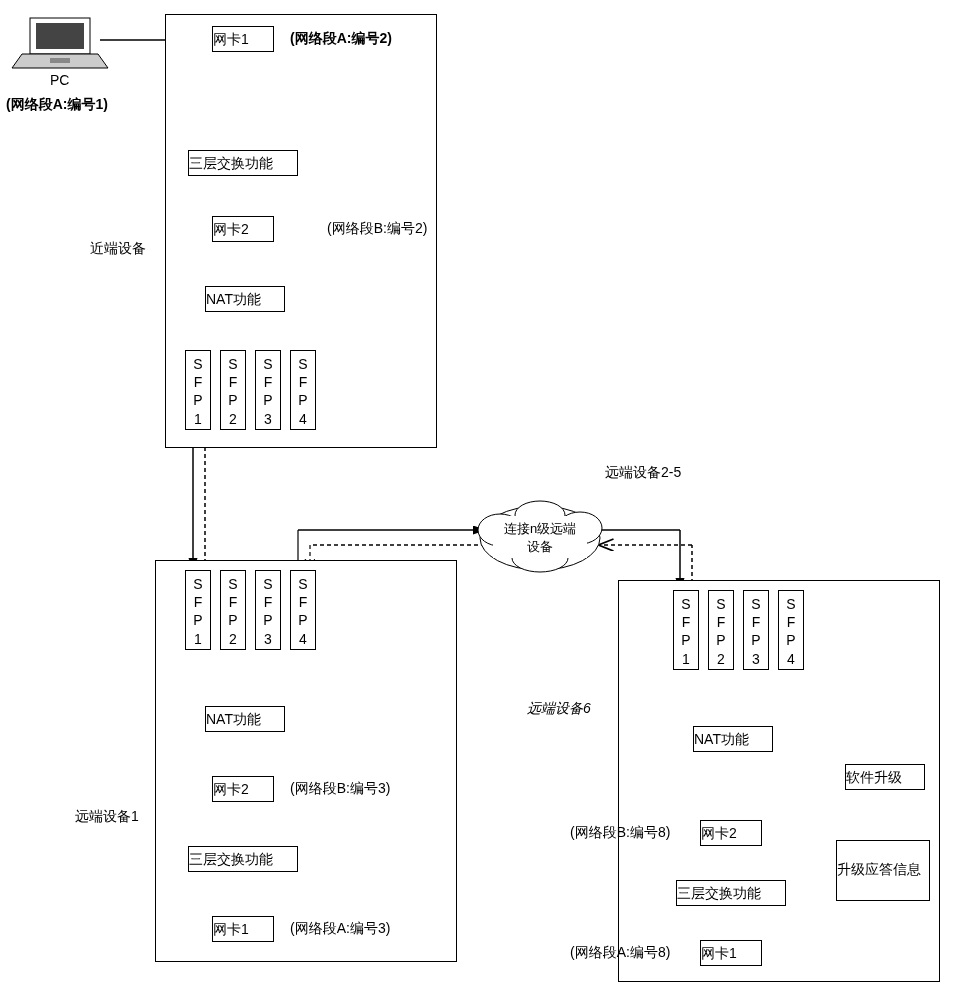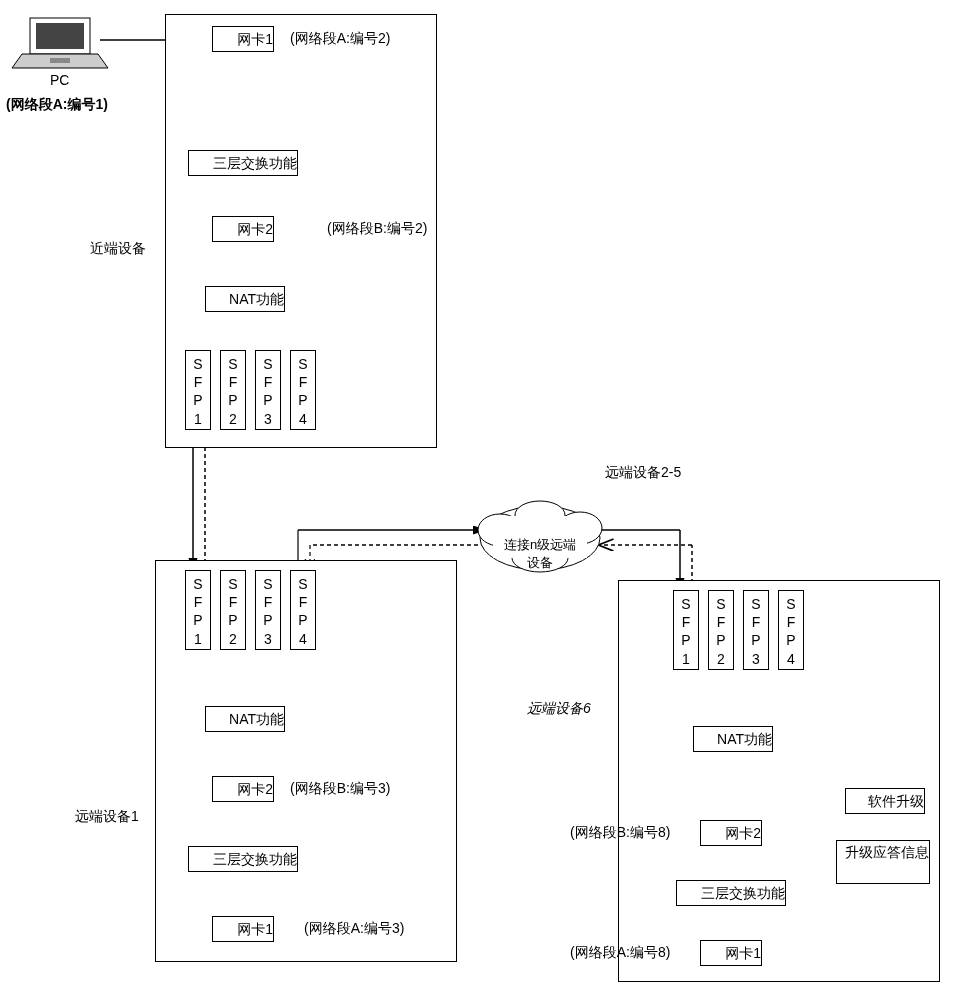--- a/index.html
+++ b/index.html
@@ -8,21 +8,21 @@
     font-family: "SimSun", "Microsoft YaHei", sans-serif;
     font-size: 14px;
     background: #fff;
     width: 956px;
     height: 1000px;
     position: relative;
   }
   .box {
     position: absolute;
     border: 1px solid #000;
-    text-align: right;
+    text-align: left;
     background: #fff;
   }
   .device-box {
     position: absolute;
     border: 1px solid #000;
     background: #fff;
   }
   .label {
     position: absolute;
     white-space: nowrap;
@@ -36,21 +36,20 @@
     background: #fff;
     line-height: 1.3;
     padding-top: 4px;
     box-sizing: border-box;
   }
   .sfp span { display:block; }
   .cloud {
     position: absolute;
     text-align: center;
     font-size: 13px;
-    margin-top: 16px;
   }
   svg.conn {
     position: absolute;
     top: 0; left: 0;
     width: 956px; height: 1000px;
     pointer-events: none;
   }
 </style>
 </head>
 <body>
@@ -139,21 +138,21 @@
   <line x1="875" y1="840" x2="875" y2="790" stroke="#000" stroke-width="1.5" marker-end="url(#arrow)"></line>
 </svg>
 
 <div class="label" style="left:50px; top:72px;">PC</div>
 <div class="label" style="left:6px; top:96px;font-weight:bold;">(网络段A:编号1)</div>
 
 <div class="device-box" style="left:165px; top:14px; width:270px; height:432px;"></div>
 <div class="label" style="left:90px; top:240px;">近端设备</div>
 
 <div class="box" style="left:212px; top:26px; width:60px; height:24px; line-height:24px;">网卡1</div>
-<div class="label" style="left:290px; top:30px;">(网络段A:编号2)</div>
+<div class="label" style="left:290px; top:30px;font-weight:bold;">(网络段A:编号2)</div>
 
 <div class="box" style="left:188px; top:150px; width:108px; height:24px; line-height:24px;">三层交换功能</div>
 
 <div class="box" style="left:212px; top:216px; width:60px; height:24px; line-height:24px;">网卡2</div>
 <div class="label" style="left:290px; top:220px;margin-left:37px;">(网络段B:编号2)</div>
 
 <div class="box" style="left:205px; top:286px; width:78px; height:24px; line-height:24px;">NAT功能</div>
 
 <div class="sfp" style="left:185px; top:350px;">
     <span>S</span>
@@ -206,21 +205,21 @@
     <span>F</span>
     <span>P</span>
     <span>4</span>
   </div>
 
 <div class="box" style="left:205px; top:706px; width:78px; height:24px; line-height:24px;">NAT功能</div>
 <div class="box" style="left:212px; top:776px; width:60px; height:24px; line-height:24px;">网卡2</div>
 <div class="label" style="left:290px; top:780px;">(网络段B:编号3)</div>
 <div class="box" style="left:188px; top:846px; width:108px; height:24px; line-height:24px;">三层交换功能</div>
 <div class="box" style="left:212px; top:916px; width:60px; height:24px; line-height:24px;">网卡1</div>
-<div class="label" style="left:304px; top:920px;">(网络段A:编号3)</div>
+<div class="label" style="left:290px; top:920px;">(网络段A:编号3)</div>
 
 <div class="label" style="left:605px; top:464px;">远端设备2-5</div>
 <div class="cloud" style="left:498px; top:520px; width:84px;">连接n级远端设备</div>
 
 <div class="device-box" style="left:618px; top:580px; width:320px; height:400px;"></div>
 <div class="label" style="left:527px; top:700px;font-style:italic;">远端设备6</div>
 
 <div class="sfp" style="left:673px; top:590px;">
     <span>S</span>
     <span>F</span>
@@ -241,22 +240,22 @@
   </div>
 <div class="sfp" style="left:778px; top:590px;">
     <span>S</span>
     <span>F</span>
     <span>P</span>
     <span>4</span>
   </div>
 
 <div class="box" style="left:693px; top:726px; width:78px; height:24px; line-height:24px;">NAT功能</div>
 
-<div class="box" style="left:845px; top:764px; width:78px; height:24px; line-height:24px;margin-top:24px;">软件升级</div>
+<div class="box" style="left:845px; top:764px; width:78px; height:24px; line-height:24px;">软件升级</div>
 
 <div class="box" style="left:700px; top:820px; width:60px; height:24px; line-height:24px;">网卡2</div>
 <div class="label" style="left:570px; top:824px;">(网络段B:编号8)</div>
 
-<div class="box" style="left:836px; top:840px; width:92px; height:40px; line-height:18px; padding-top:2px;">升级应答信息</div>
+<div class="box" style="left:836px; top:840px; width:92px; height:40px; line-height:18px; padding-top:19px;">升级应答信息</div>
 
 <div class="box" style="left:676px; top:880px; width:108px; height:24px; line-height:24px;">三层交换功能</div>
 <div class="box" style="left:700px; top:940px; width:60px; height:24px; line-height:24px;">网卡1</div>
 <div class="label" style="left:570px; top:944px;">(网络段A:编号8)</div>
 
 </body></html>

